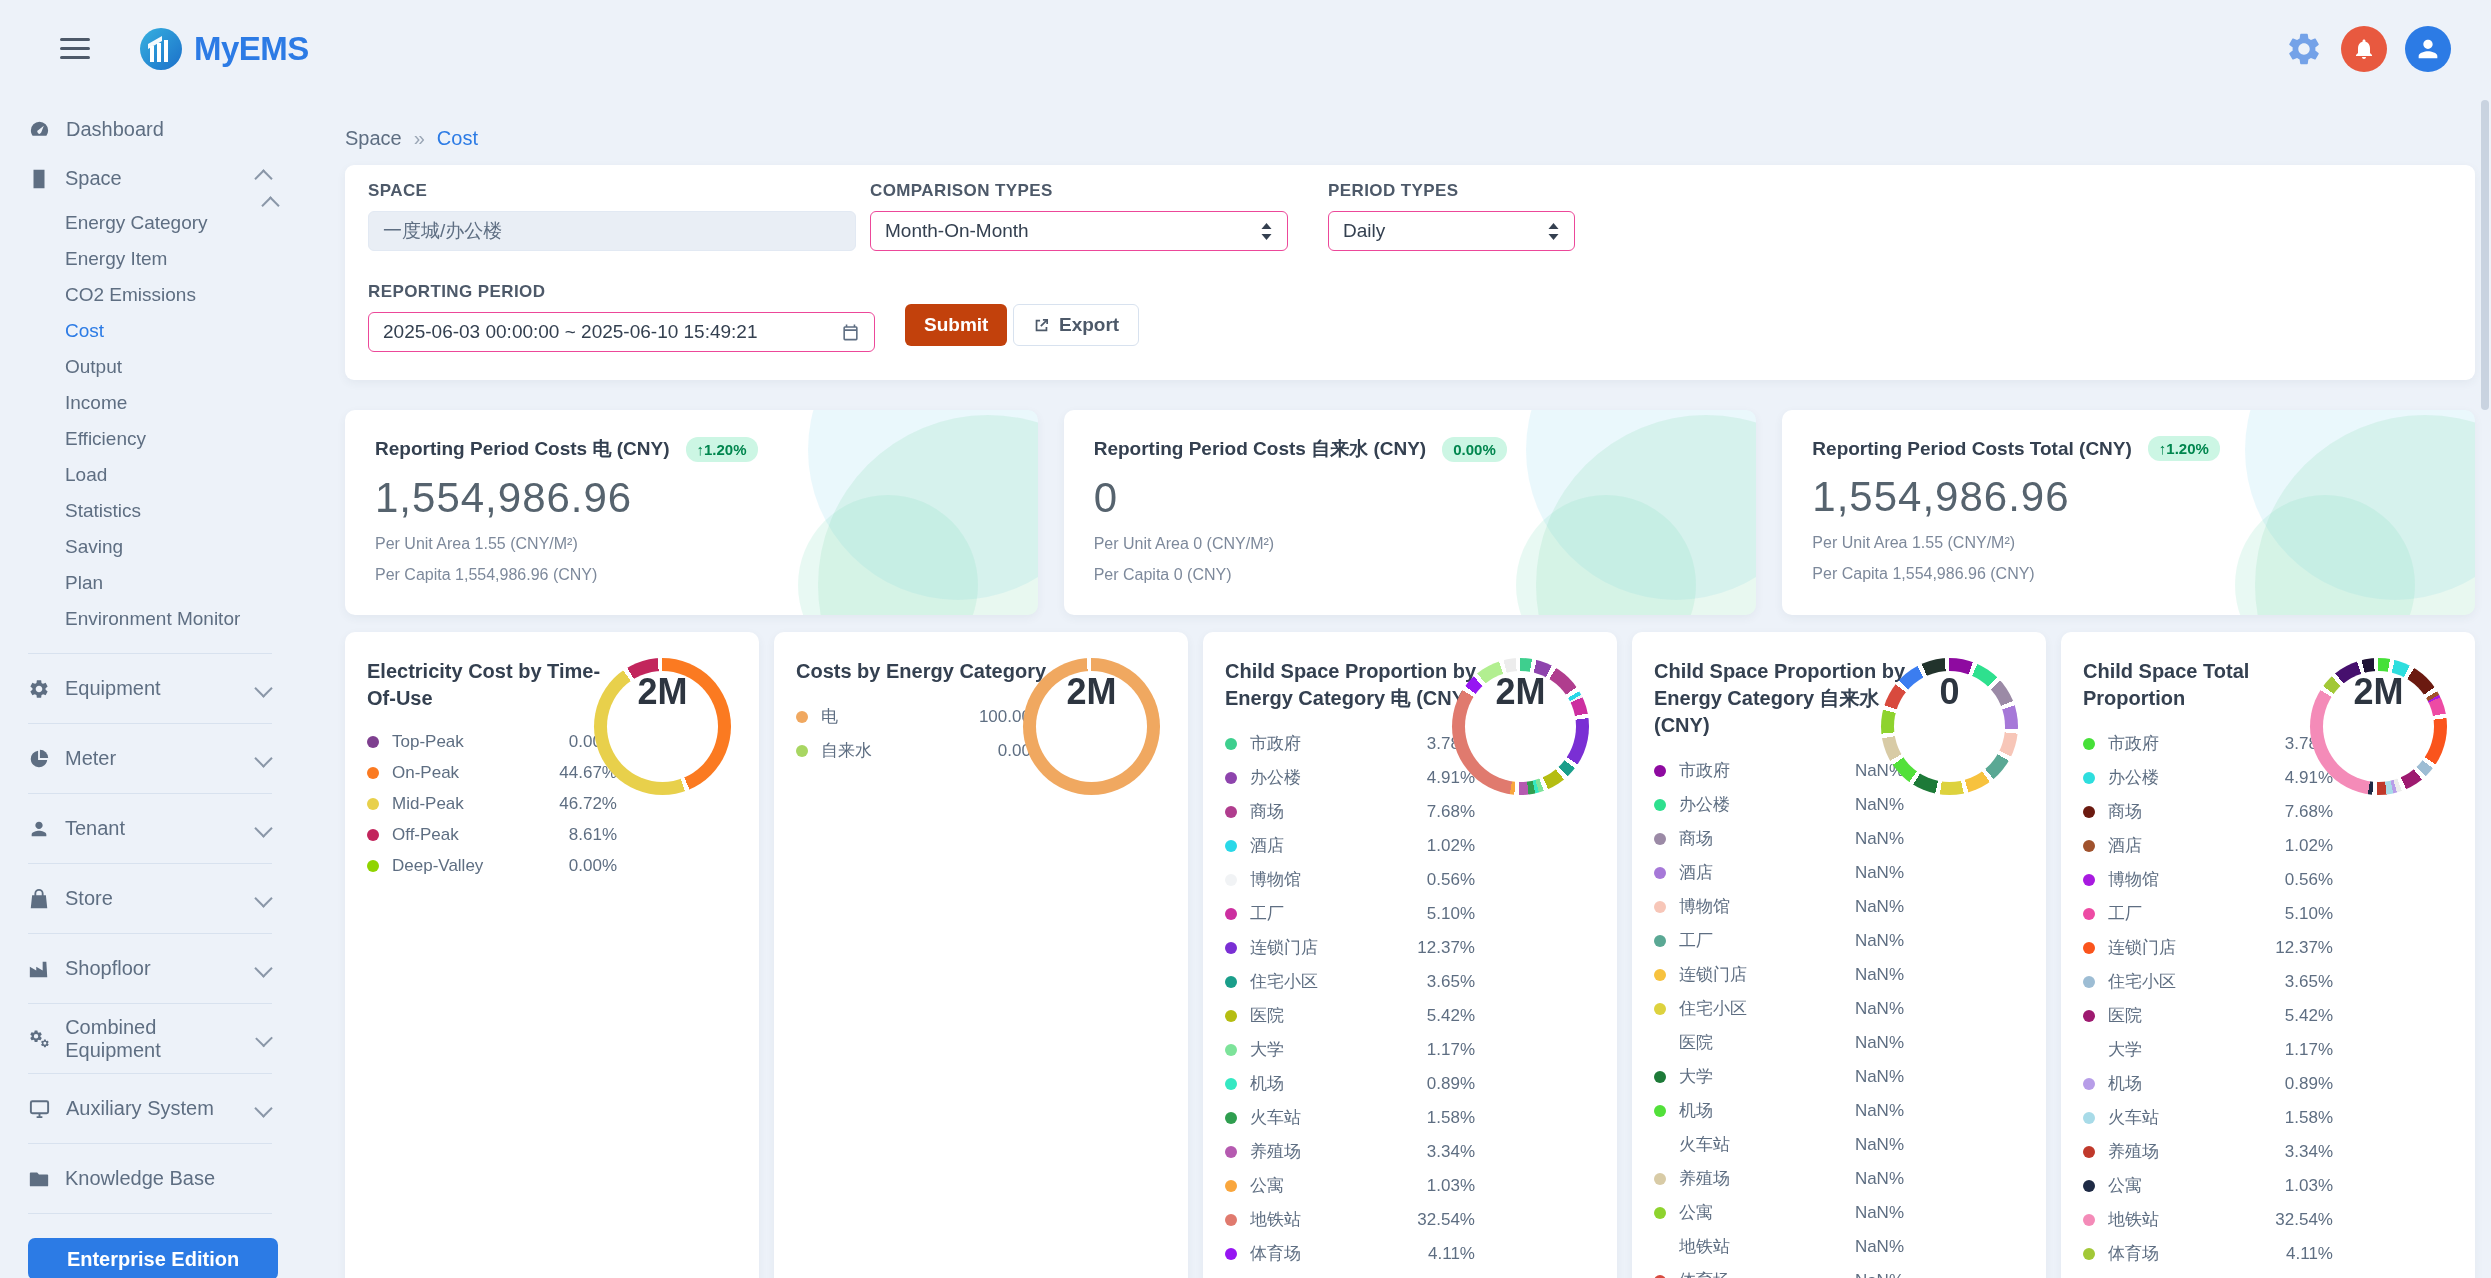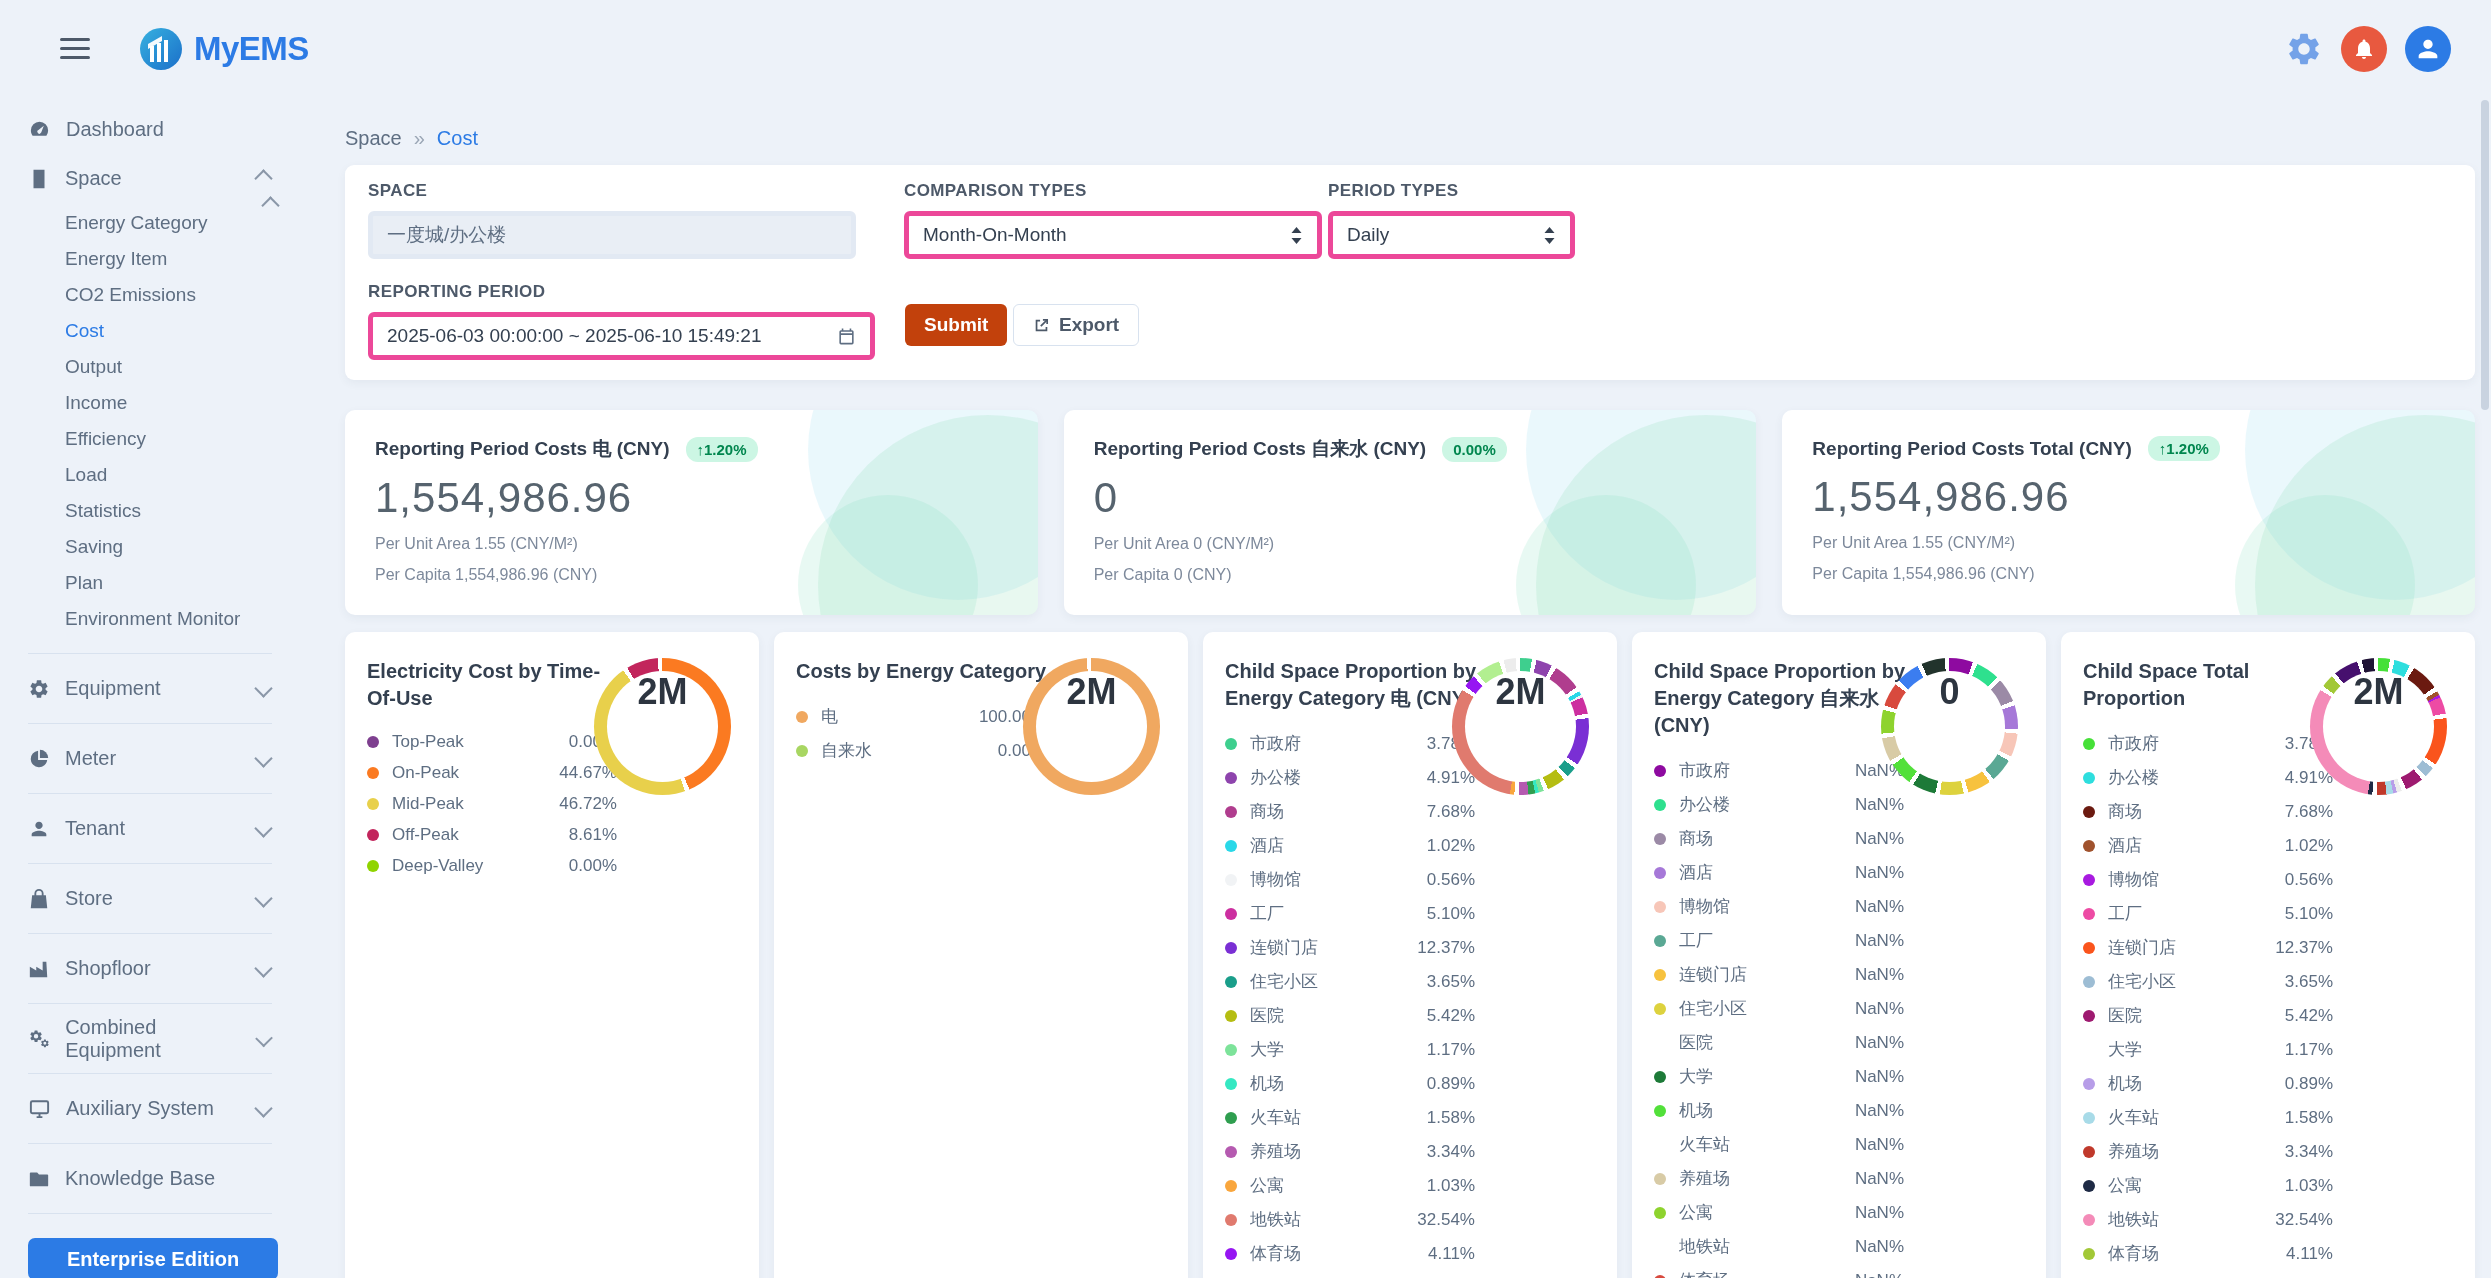--- a/index.html
+++ b/index.html
@@ -31,21 +31,21 @@
   .side-caret{position:absolute;left:264px;top:198px;}
   .main{flex:1;padding:0 16px 0 45px;box-sizing:border-box;}
   .breadcrumb{margin:30px 0 15px 0;font-size:20px;display:flex;gap:12px;align-items:center;}
   .crumb-parent{color:#5e6e82;cursor:pointer;}
   .crumb-sep{color:#9aa6b5;}
   .crumb-current{color:#2c7be5;}
   .filter-card{background:#fff;border-radius:9px;height:215px;position:relative;
     box-shadow:0 3px 10px rgba(43,61,86,.06);}
   .f-group{position:absolute;}
   .f-label{font-size:17px;font-weight:bold;color:#4d5969;letter-spacing:.4px;margin-bottom:10px;}
-  .f-input{height:38px;border:5px solid #ec4899;border-radius:6px;display:flex;align-items:center;
+  .f-input{height:38px;border:1px solid #ec4899;border-radius:6px;display:flex;align-items:center;
     justify-content:space-between;padding:0 14px;font-size:19px;color:#344050;background:#fff;box-sizing:content-box;cursor:pointer;}
   .f-input.disabled{background:#e9eef5;border-color:#e2e9f3;color:#5e6e82;cursor:default;}
   .btn{border-radius:6px;font-size:19px;font-weight:bold;font-family:inherit;cursor:pointer;display:inline-flex;align-items:center;gap:9px;}
   .submit-btn{background:#c2410c;color:#fff;border:none;padding:10px 19px;}
   .export-btn{background:#fff;color:#4d5969;border:1px solid #d8e2ef;padding:9px 19px;font-weight:600;}
   .stats-row{display:flex;gap:26px;margin-top:30px;}
   .stat-card{flex:1;background:#fff;border-radius:10px;height:205px;position:relative;overflow:hidden;
     padding:26px 30px;box-sizing:border-box;box-shadow:0 3px 10px rgba(43,61,86,.06);}
   .blob{position:absolute;border-radius:50%;}
   .blob.b1{width:300px;height:300px;right:-70px;top:-110px;background:rgba(140,216,240,.18);}
@@ -227,21 +227,21 @@
       <span class="crumb-current">Cost</span>
     </div>
 
     <section class="filter-card">
       <div class="f-group" style="left:23px;top:16px;width:488px;">
         <div class="f-label">SPACE</div>
         <div class="f-input disabled">
           <span>一度城/办公楼</span>
         </div>
       </div>
-      <div class="f-group" style="left:559px;top:16px;width:418px;">
+      <div class="f-group" style="left:525px;top:16px;width:418px;">
         <div class="f-label">COMPARISON TYPES</div>
         <div class="f-input">
           <span>Month-On-Month</span>
           <svg width="13" height="17" viewBox="0 0 13 17">
               <path d="M6.5 0l5 6h-10z" fill="#344050"></path>
               <path d="M6.5 17l-5-6h10z" fill="#344050"></path>
             </svg>
         </div>
       </div>
       <div class="f-group" style="left:983px;top:16px;width:247px;">

